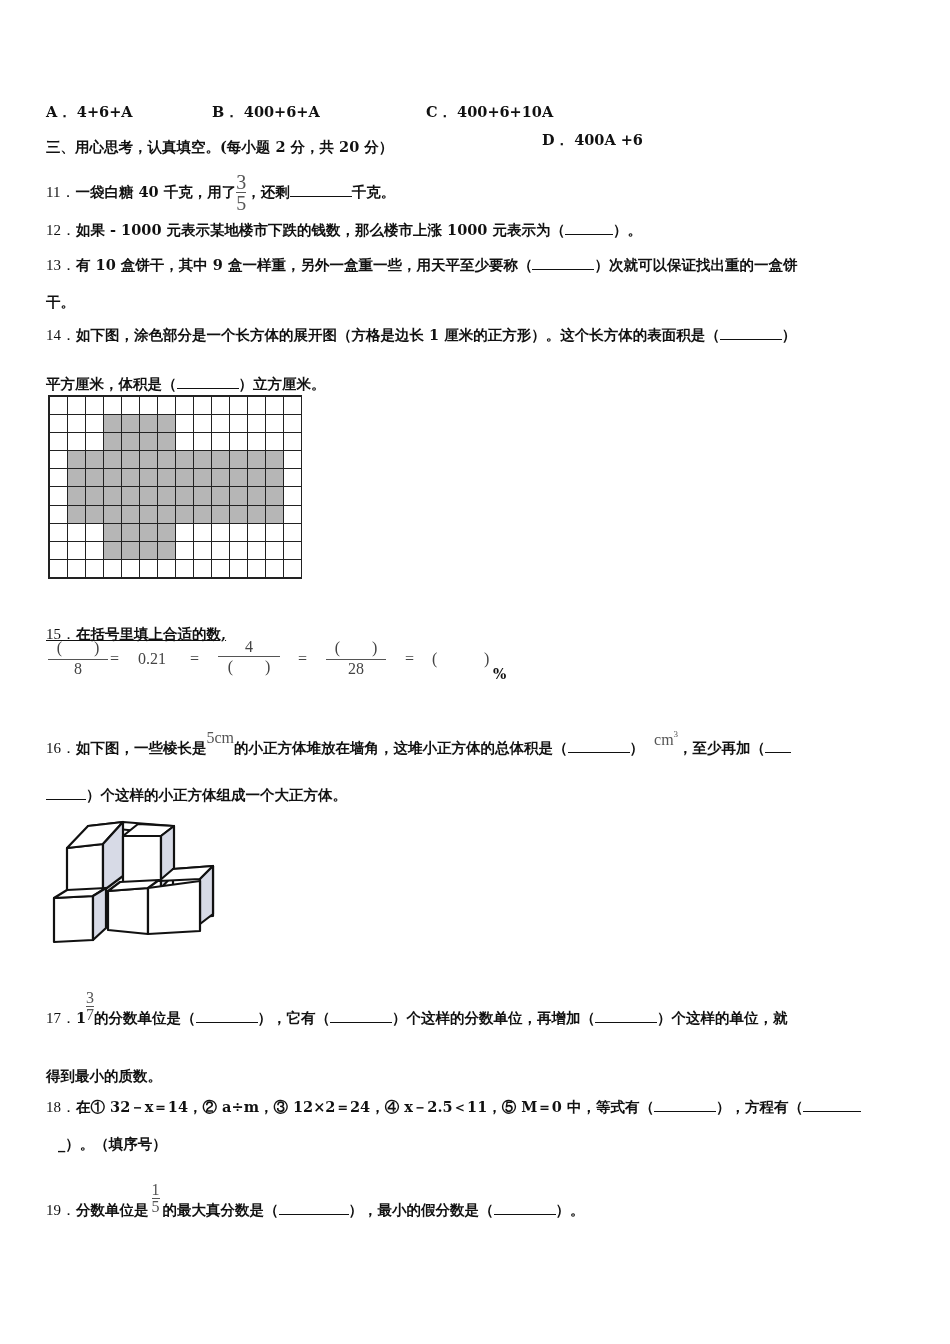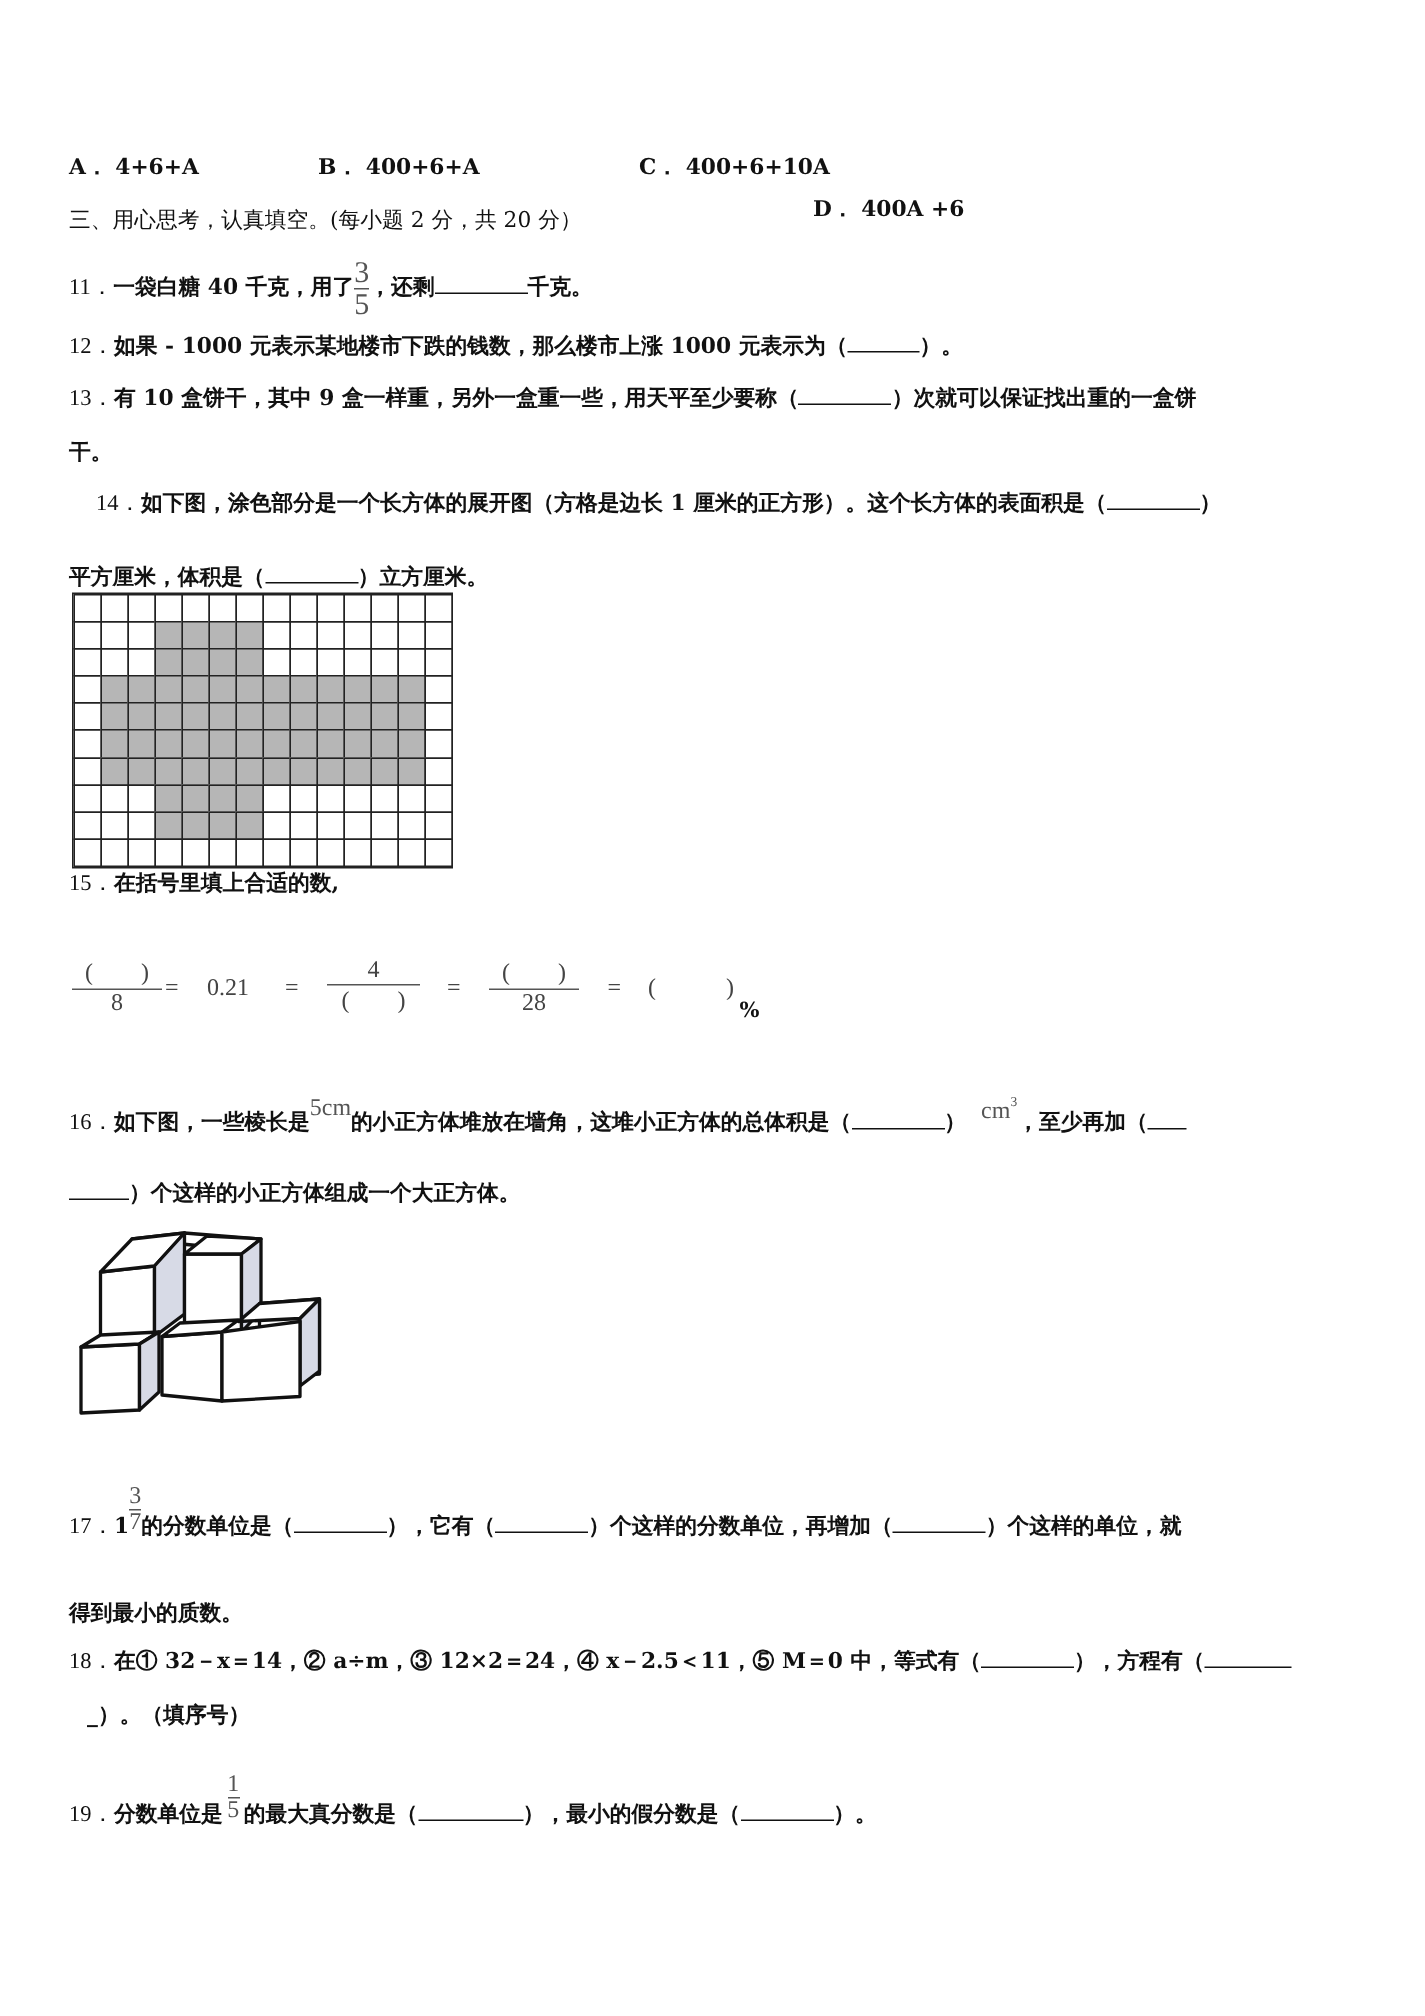--- a/index.html
+++ b/index.html
@@ -22,36 +22,36 @@
   .fr15 .line { border-top: 1px solid #555; }
 </style>
 </head>
 <body>
 
 <div class="abs t" style="left:46px;top:102px;"><span>A．</span> <span>4+6+A</span></div>
 <div class="abs t" style="left:212px;top:102px;text-align:right;"><span>B．</span> <span>400+6+A</span></div>
 <div class="abs t" style="left:378px;top:102px;margin-left:48px;"><span>C．</span> <span>400+6+10A</span></div>
 <div class="abs t" style="left:542px;top:90px;margin-top:40px;"><span>D．</span> <span>400A +6</span></div>
 
-<div class="abs t" style="left:46px;top:137px;font-weight:normal;">三、用心思考，认真填空。(每小题 2 分，共 20 分）</div>
+<div class="abs t" style="left:46px;top:137px;font-weight:bold;">三、用心思考，认真填空。(每小题 2 分，共 20 分）</div>
 
 <div class="abs t" style="left:46px;top:172px;">
   <span class="n">11．</span><span>一袋白糖 40 千克，用了</span><span class="frac" style="font-size:20px;color:#555;"><span class="num">3</span><span class="den">5</span></span><span>，还剩</span><span class="blank" style="width:62px;"></span><span>千克。</span>
 </div>
 
 <div class="abs t" style="left:46px;top:220px;">
   <span class="n">12．</span><span>如果 - 1000 元表示某地楼市下跌的钱数，那么楼市上涨 1000 元表示为（</span><span class="blank" style="width:48px;"></span><span>）。</span>
 </div>
 
 <div class="abs t" style="left:46px;top:255px;">
   <span class="n">13．</span><span>有 10 盒饼干，其中 9 盒一样重，另外一盒重一些，用天平至少要称（</span><span class="blank" style="width:62px;"></span><span>）次就可以保证找出重的一盒饼</span>
 </div>
 <div class="abs t" style="left:46px;top:292px;">干。</div>
 
-<div class="abs t" style="left:46px;top:325px;margin-left:18px;">
+<div class="abs t" style="left:46px;top:325px;">
   <span class="n">14．</span><span>如下图，涂色部分是一个长方体的展开图（方格是边长 1 厘米的正方形）。这个长方体的表面积是（</span><span class="blank" style="width:62px;"></span><span>）</span>
 </div>
 <div class="abs t" style="left:46px;top:374px;">
   <span>平方厘米，体积是（</span><span class="blank" style="width:62px;"></span><span>）立方厘米。</span>
 </div>
 
 <div class="grid" id="net-grid">
     <div class="cell"></div>
     <div class="cell"></div>
     <div class="cell"></div>
@@ -187,21 +187,21 @@
     <div class="cell"></div>
     <div class="cell"></div>
     <div class="cell"></div>
     <div class="cell"></div>
     <div class="cell"></div>
     <div class="cell"></div>
     <div class="cell"></div>
     <div class="cell"></div>
   </div>
 
-<div class="abs t" style="left:46px;top:579px;">
+<div class="abs t" style="left:46px;top:624px;text-decoration:underline;">
   <span class="n">15．</span><span>在括号里填上合适的数,</span>
 </div>
 <div>
   <div class="fr15" style="left:48px;top:638px;width:60px;">
     <div>(　　)</div>
     <div class="line">8</div>
   </div>
   <div class="abs eq" style="left:110px;top:650px;">=</div>
   <div class="abs eq" style="left:138px;top:650px;">0.21</div>
   <div class="abs eq" style="left:190px;top:650px;">=</div>

